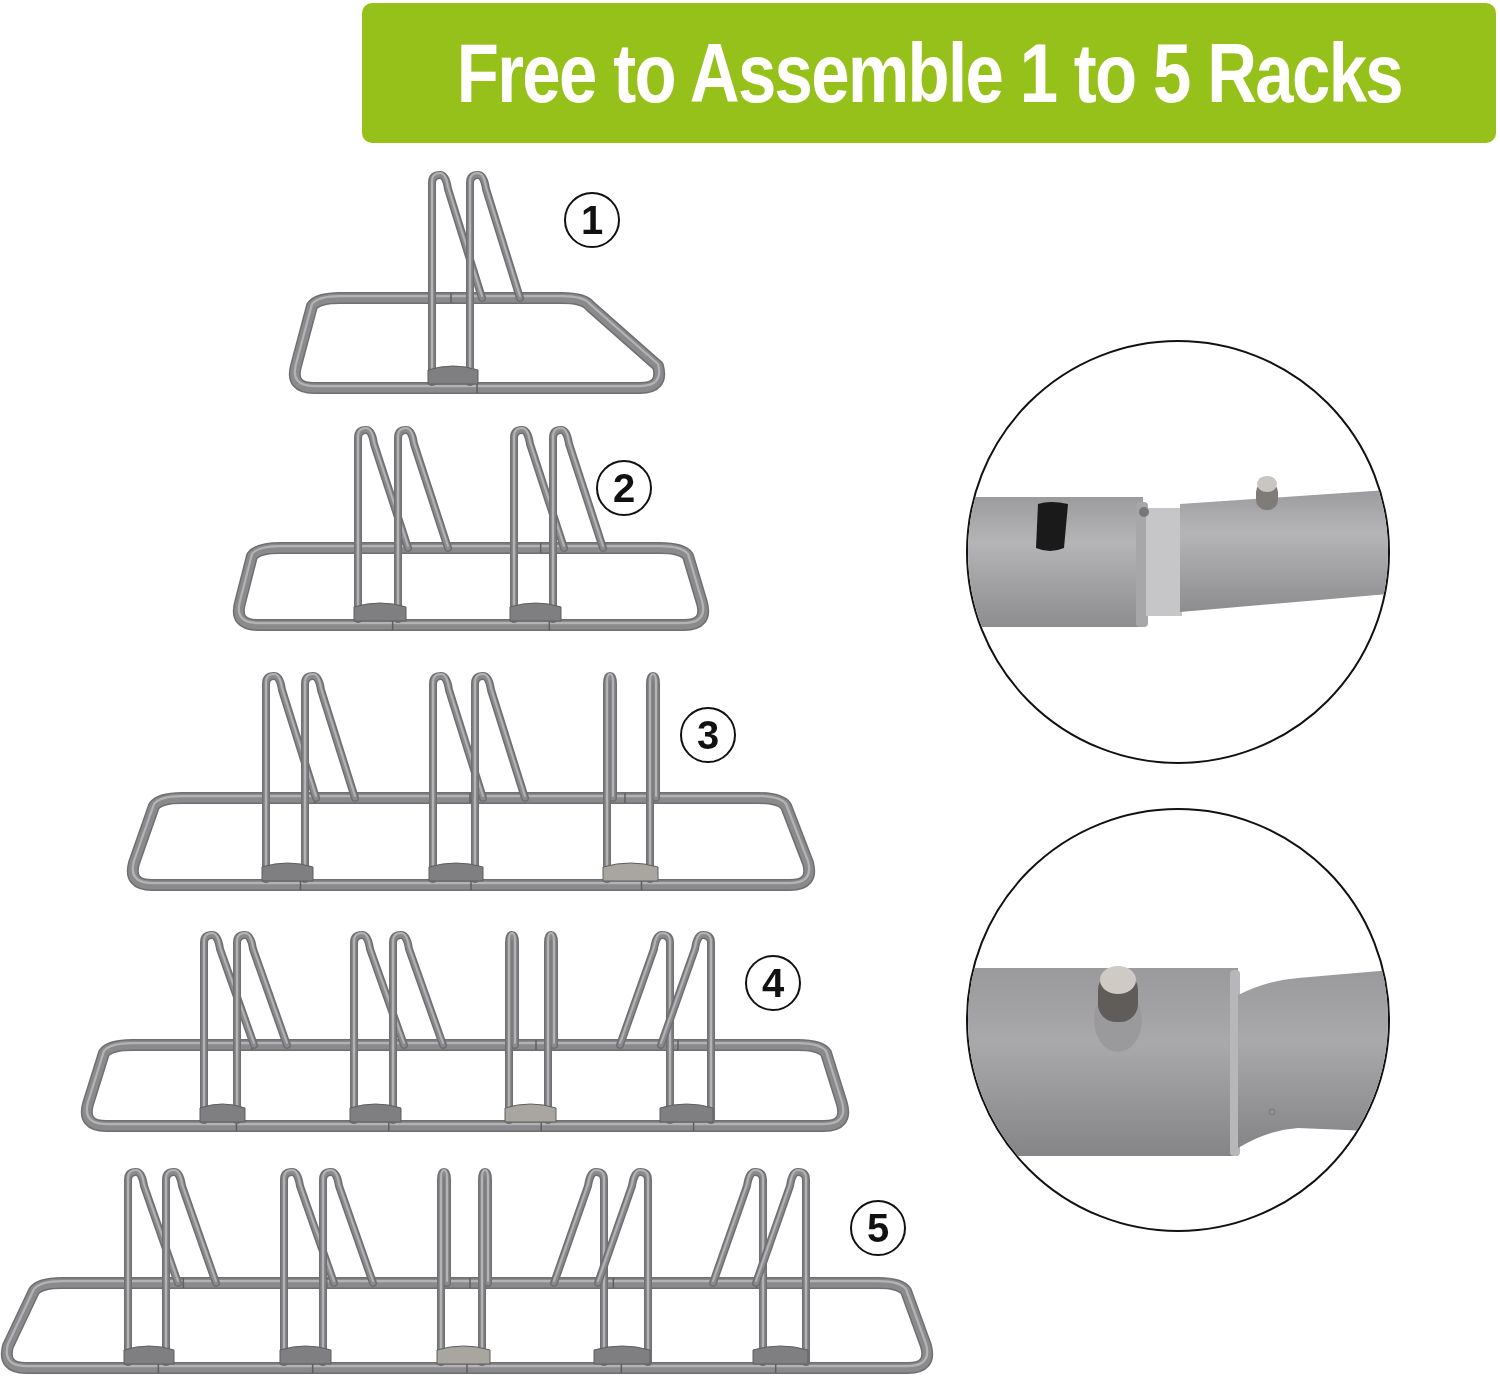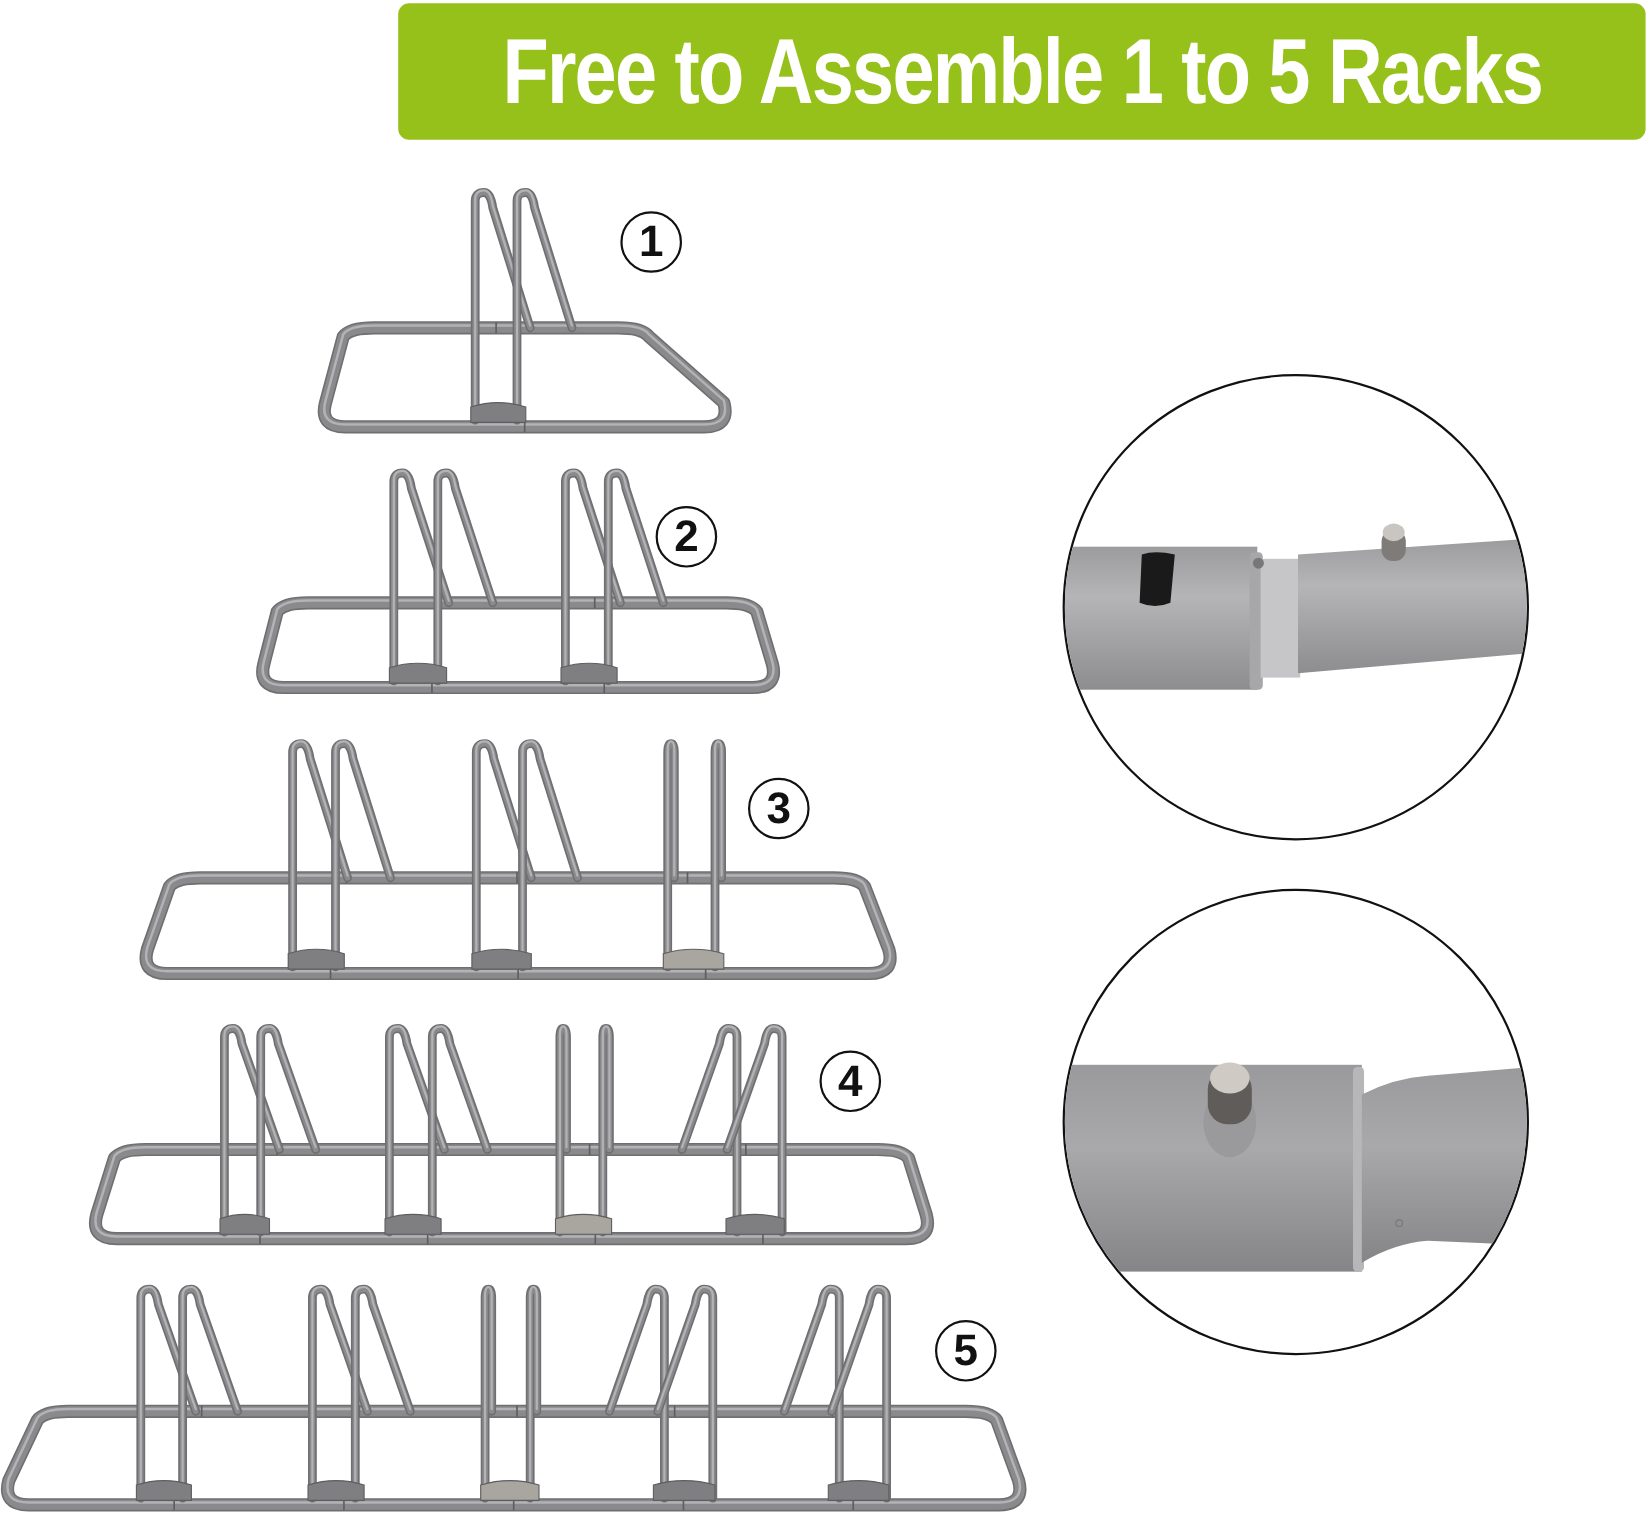--- a/index.html
+++ b/index.html
@@ -1,18 +1,18 @@
 <!DOCTYPE html>
 <html><head>
 <meta charset="utf-8">
 <style>
   html, body { margin: 0; padding: 0; background: #ffffff; }
   body { width: 1500px; height: 1376px; position: relative; overflow: hidden; font-family: "Liberation Sans", sans-serif; }
   .banner {
-    position: absolute; left: 362px; top: 3px; width: 1134px; height: 124px;
+    position: absolute; left: 362px; top: 3px; width: 1134px; height: 140px;
     background: #95c11a; border-radius: 10px;
     display: flex; align-items: center; justify-content: center;
   }
   .banner-text {
     color: #ffffff; font-family: "Liberation Sans", sans-serif; font-weight: 700;
     font-size: 84px; letter-spacing: -2px; transform: scaleX(0.82); white-space: nowrap;
     line-height: 1;
   }
   svg.scene { position: absolute; left: 0; top: 0; }
   .num-badge {

